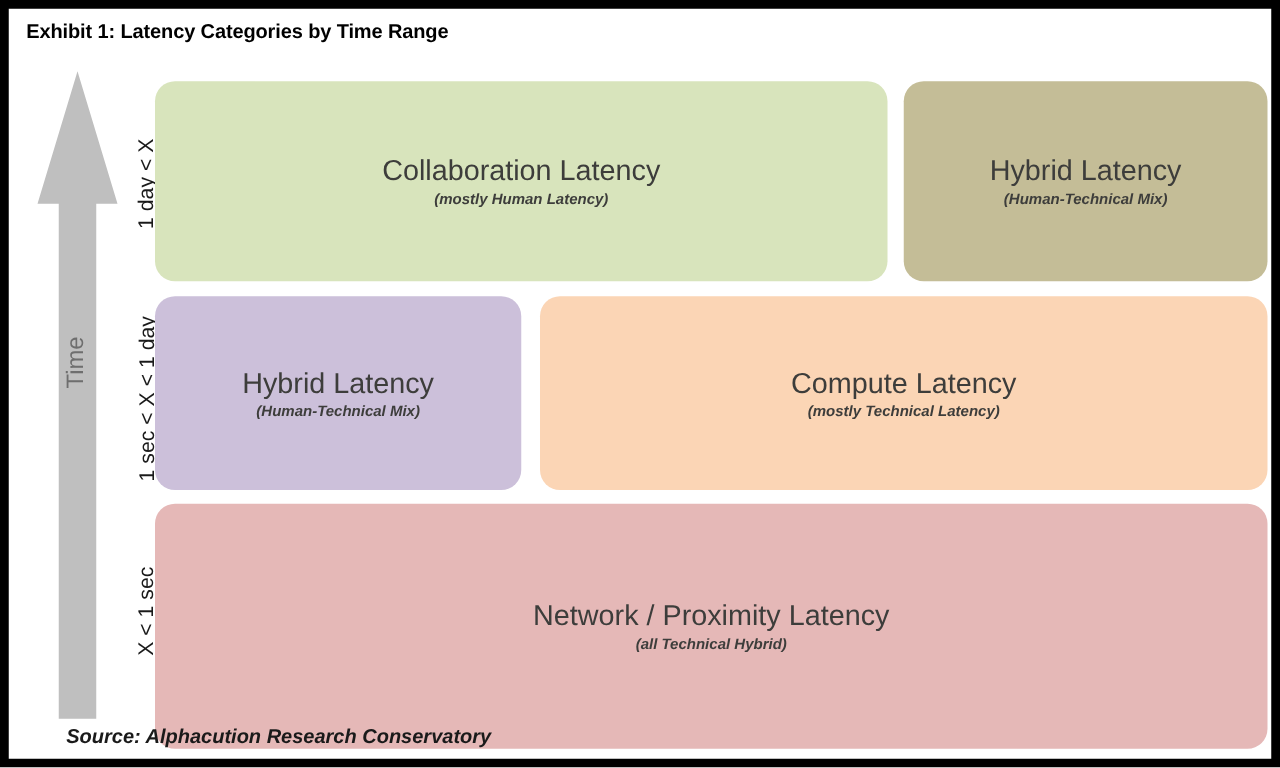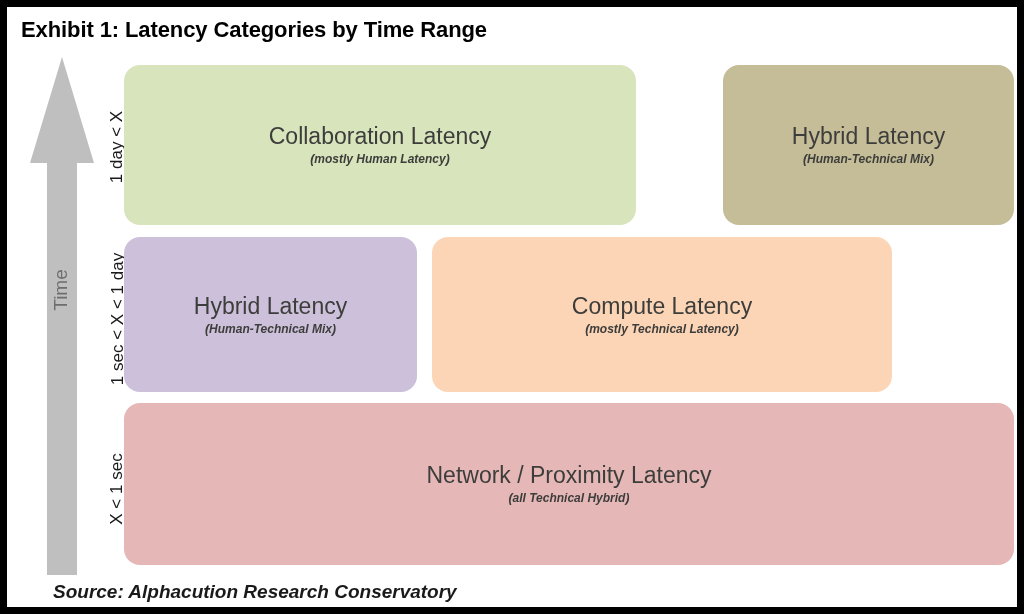--- a/index.html
+++ b/index.html
@@ -20,21 +20,21 @@
     background: #ffffff;
     border: 7px solid #000000;
     overflow: hidden;
   }
 
   
   .exhibit-title {
     position: absolute;
     left: 14px;
     top: 10px;
-    font-size: 22px;
+    font-size: 16px;
     font-weight: bold;
     color: #000000;
     letter-spacing: -0.1px;
     white-space: nowrap;
   }
 
   
   .time-arrow {
     position: absolute;
     left: 21px;
@@ -93,32 +93,32 @@
     font-size: 12px;
     font-style: italic;
     font-weight: bold;
     color: #3d3d3b;
     line-height: 1.2;
     text-align: center;
     white-space: nowrap;
     margin-top: 2px;
   }
 
-  #box-collaboration { left: 117px; top: 58px;  width: 512px; height: 160px; }
+  #box-collaboration { left: 117px; top: 58px;  width: 586px; height: 160px; }
   #box-hybrid-top    { left: 716px; top: 58px;  width: 291px; height: 160px; }
   #box-hybrid-mid    { left: 117px; top: 230px; width: 293px; height: 155px; }
-  #box-compute       { left: 425px; top: 230px; width: 460px; height: 155px; }
-  #box-network       { left: 117px; top: 396px; width: 890px; height: 162px; }
+  #box-compute       { left: 425px; top: 230px; width: 582px; height: 155px; }
+  #box-network       { left: 117px; top: 396px; width: 890px; height: 196px; }
 
   
   .source-note {
     position: absolute;
     left: 46px;
     top: 574px;
-    font-size: 19px;
+    font-size: 16px;
     font-style: italic;
     font-weight: bold;
     color: #1a1a1a;
     white-space: nowrap;
   }
 </style>
 </head>
 <body>
 
 <div id="exhibit-root">

